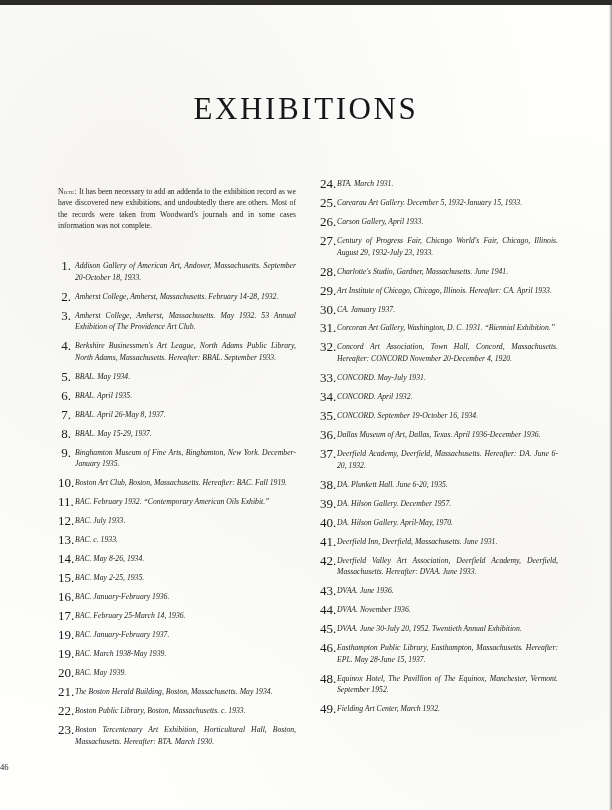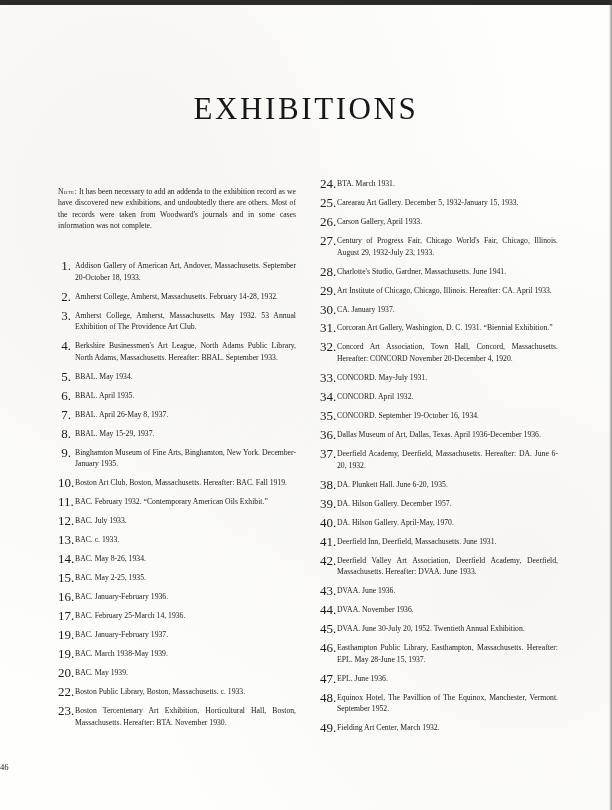--- a/index.html
+++ b/index.html
@@ -102,20 +102,21 @@
   li.entry .num {
     position: absolute;
     left: 0;
     width: 13px;
     text-align: right;
     font-size: 13px;
     color: #1b1b1b;
   }
   li.entry .txt {
     display: block;
+    font-style: italic;
   }
 
   .folio {
     position: absolute;
     top: 762px;
     left: 0;
     right: 0;
     text-align: left;
     font-size: 8.6px;
     color: #24242a;
@@ -210,26 +211,30 @@
           </li>
           <li class="entry">
             <span class="num">19.</span>
             <span class="txt">BAC. March 1938-May 1939.</span>
           </li>
           <li class="entry">
             <span class="num">20.</span>
             <span class="txt">BAC. May 1939.</span>
           </li>
           <li class="entry">
+            <span class="num">21.</span>
+            <span class="txt">The Boston Herald Building, Boston, Massachusetts. May 1934.</span>
+          </li>
+          <li class="entry">
             <span class="num">22.</span>
             <span class="txt">Boston Public Library, Boston, Massachusetts. c. 1933.</span>
           </li>
           <li class="entry">
             <span class="num">23.</span>
-            <span class="txt">Boston Tercentenary Art Exhibition, Horticultural Hall, Boston, Massachusetts. Hereafter: BTA. November 1930.</span>
+            <span class="txt">Boston Tercentenary Art Exhibition, Horticultural Hall, Boston, Massachusetts. Hereafter: BTA. March 1930.</span>
           </li>
         </ul>
     </div>
 
     <div class="column">
       <ul class="entry-list">
           <li class="entry">
             <span class="num">24.</span>
             <span class="txt">BTA. March 1931.</span>
           </li>
@@ -315,24 +320,20 @@
           </li>
           <li class="entry">
             <span class="num">45.</span>
             <span class="txt">DVAA. June 30-July 20, 1952. Twentieth Annual Exhibition.</span>
           </li>
           <li class="entry">
             <span class="num">46.</span>
             <span class="txt">Easthampton Public Library, Easthampton, Massachusetts. Hereafter: EPL. May 28-June 15, 1937.</span>
           </li>
           <li class="entry">
-            <span class="num">47.</span>
-            <span class="txt">EPL. June 1936.</span>
-          </li>
-          <li class="entry">
             <span class="num">48.</span>
             <span class="txt">Equinox Hotel, The Pavillion of The Equinox, Manchester, Vermont. September 1952.</span>
           </li>
           <li class="entry">
             <span class="num">49.</span>
             <span class="txt">Fielding Art Center, March 1932.</span>
           </li>
         </ul>
     </div>
 

